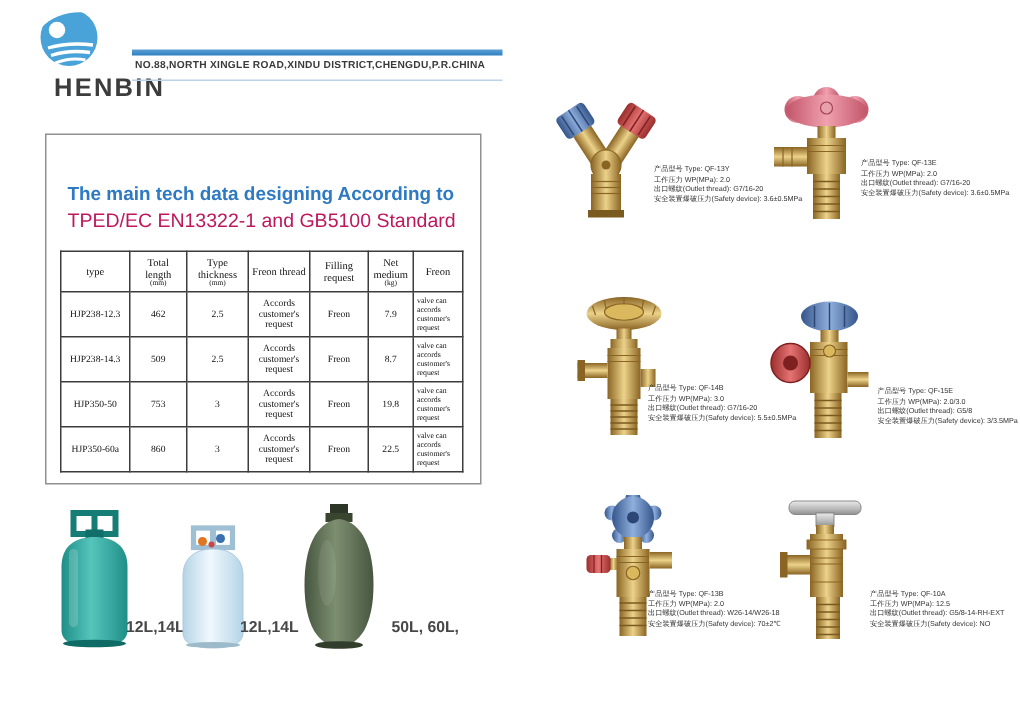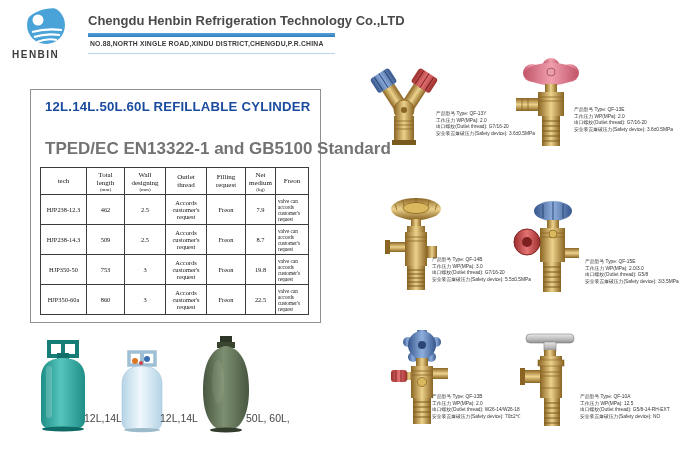--- a/index.html
+++ b/index.html
@@ -1,49 +1,49 @@
 <!DOCTYPE html>
 <html><head>
 <meta charset="utf-8">
 <style>
   html,body{margin:0;padding:0;background:#ffffff;}
   .page{position:relative;width:680px;height:467px;background:#fff;overflow:hidden;
         font-family:"Liberation Sans",sans-serif;}
   .abs{position:absolute;}
 
   
-  .logo-text{position:absolute;left:12px;top:49px;width:68px;text-align:left;
-             font-size:10px;font-weight:bold;letter-spacing:1.5px;color:#3c3c3c;}
+  .logo-text{position:absolute;left:36px;top:49px;width:68px;text-align:right;
+             font-size:17px;font-weight:bold;letter-spacing:1.5px;color:#3c3c3c;}
   .company{position:absolute;left:88px;top:13px;font-size:13px;font-weight:bold;color:#4a4a4a;}
   .hdr-bar{position:absolute;left:88px;top:33px;width:247px;height:4px;
            background:linear-gradient(180deg,#5b9fd4,#2e7fc1);}
   .address{position:absolute;left:90px;top:40px;font-size:6.8px;font-weight:bold;
            color:#3a3a3a;letter-spacing:.2px;}
   .hdr-underline{position:absolute;left:88px;top:53px;width:247px;height:1px;background:#b9d4ea;}
 
   
   .intro-box{position:absolute;left:30px;top:89px;width:289px;height:232px;
              border:1px solid #909090;background:#fff;}
   .title{position:absolute;left:14px;top:9px;font-size:13.2px;font-weight:bold;
          color:#1b4b9e;letter-spacing:.2px;white-space:nowrap;}
   .sub1{position:absolute;left:14px;top:32px;font-size:12.6px;font-weight:bold;color:#2d79c3;white-space:nowrap;}
-  .sub2{position:absolute;left:14px;top:49px;font-size:17px;font-weight:bold;color:#737373;white-space:nowrap;}
+  .sub2{position:absolute;left:14px;top:49px;font-size:13px;font-weight:normal;color:#be185d;white-space:nowrap;}
 
   
   .spec-table{position:absolute;left:9px;top:77px;border-collapse:collapse;table-layout:fixed;
               width:268px;font-family:"Liberation Serif",serif;color:#111;}
   .spec-table th,.spec-table td{border:1px solid #3c3c3c;text-align:center;padding:1px 2px;
               font-weight:normal;vertical-align:middle;word-wrap:break-word;margin-top:16px;}
   .spec-table th{font-size:7px;height:24px;}
   .spec-table th .unit{display:block;font-size:5px;}
   .spec-table td{font-size:6.4px;height:27px;}
   .spec-table td.remark{font-size:5.2px;text-align:left;padding-left:2px;line-height:6px;}
 
   
-  .cyl-label{position:absolute;font-size:10.5px;font-weight:normal;color:#474747;white-space:nowrap;}
+  .cyl-label{position:absolute;font-size:10.5px;font-weight:bold;color:#474747;white-space:nowrap;}
 
   
   .specs{position:absolute;font-size:4.8px;line-height:6.6px;color:#333;white-space:nowrap;}
 </style>
 </head>
 <body>
 
 <div class="page">
 
   <svg width="0" height="0" style="position:absolute">
@@ -98,45 +98,44 @@
 
   <svg class="abs" style="left:24px;top:5px" width="48" height="44" viewBox="0 0 48 44">
     <circle cx="22" cy="20" r="19" fill="#4aa3d8"></circle>
     <path d="M3,14 C14,2 34,0 46,8 L47,2 C33,-7 9,-4 0,10 Z" fill="#ffffff"></path>
     <circle cx="14" cy="15" r="5.5" fill="#ffffff"></circle>
     <path d="M8,27 Q22,23 38,25" stroke="#ffffff" stroke-width="2.2" fill="none"></path>
     <path d="M10,32 Q22,28 36,30" stroke="#ffffff" stroke-width="2.2" fill="none"></path>
     <path d="M13,37 Q23,33 33,35" stroke="#ffffff" stroke-width="2" fill="none"></path>
   </svg>
   <div class="logo-text">HENBIN</div>
-  <div class="company">Chengdu Henbin Refrigeration Technology Co.,LTD</div>
   <div class="hdr-bar"></div>
   <div class="address">NO.88,NORTH XINGLE ROAD,XINDU DISTRICT,CHENGDU,P.R.CHINA</div>
   <div class="hdr-underline"></div>
 
   <div class="intro-box">
-    <div class="title">12L.14L.50L.60L REFILLABLE CYLINDER</div>
+    <div class="sub1">The main tech data designing According to</div>
     <div class="sub2">TPED/EC EN13322-1 and GB5100 Standard</div>
 
     <table class="spec-table">
       <colgroup>
         <col style="width:46px">
           <col style="width:38px">
           <col style="width:41px">
         <col style="width:41px">
           <col style="width:39px">
           <col style="width:30px">
           <col style="width:33px">
       </colgroup>
       <tbody>
           <tr>
-        <th><span>tech</span><span class="unit"></span></th>
+        <th><span>type</span><span class="unit"></span></th>
         <th><span>Total length</span><span class="unit">(mm)</span></th>
-        <th><span>Wall designing</span><span class="unit">(mm)</span></th>
-        <th><span>Outlet thread</span><span class="unit"></span></th>
+        <th><span>Type thickness</span><span class="unit">(mm)</span></th>
+        <th><span>Freon thread</span><span class="unit"></span></th>
         <th><span>Filling request</span><span class="unit"></span></th>
         <th><span>Net medium</span><span class="unit">(kg)</span></th>
         <th><span>Freon</span><span class="unit"></span></th>
       </tr>
       <tr>
         <td>HJP238-12.3</td>
         <td>462</td>
         <td>2.5</td>
         <td>Accords customer's request</td>
         <td>Freon</td>
@@ -195,21 +194,21 @@
   </svg>
   <div class="cyl-label" style="left:160px;top:412px">12L,14L</div>
 
   <svg class="abs" style="left:200px;top:336px" width="52" height="98" viewBox="0 0 52 98">
     <rect x="20" y="0" width="12" height="7" fill="#2c3526"></rect>
     <rect x="17" y="6" width="18" height="6" fill="#39452f"></rect>
     <path d="M26,10 C10,12 3,30 3,54 C3,80 12,95 26,95 C40,95 49,80 49,54 C49,30 42,12 26,10 Z" fill="url(#gOlive)"></path>
     <ellipse cx="18" cy="46" rx="6" ry="22" fill="#ffffff" opacity="0.08"></ellipse>
     <ellipse cx="26" cy="94" rx="16" ry="2.5" fill="#333d2b"></ellipse>
   </svg>
-  <div class="cyl-label" style="left:246px;top:412px">50L, 60L,</div>
+  <div class="cyl-label" style="left:261px;top:412px">50L, 60L,</div>
 
   <svg class="abs" style="left:364px;top:60px" width="80" height="88" viewBox="0 0 80 88">
     <g transform="rotate(-33 40 52)">
       <rect x="33" y="20" width="14" height="34" fill="url(#gBrass)"></rect>
       <rect x="29" y="6" width="22" height="17" rx="3" fill="url(#gBlue)"></rect>
       <g stroke="#2c4776" stroke-width="1">
         <line x1="34" y1="7" x2="34" y2="22"></line>
           <line x1="40" y1="6" x2="40" y2="23"></line>
           <line x1="46" y1="7" x2="46" y2="22"></line>
       </g>

